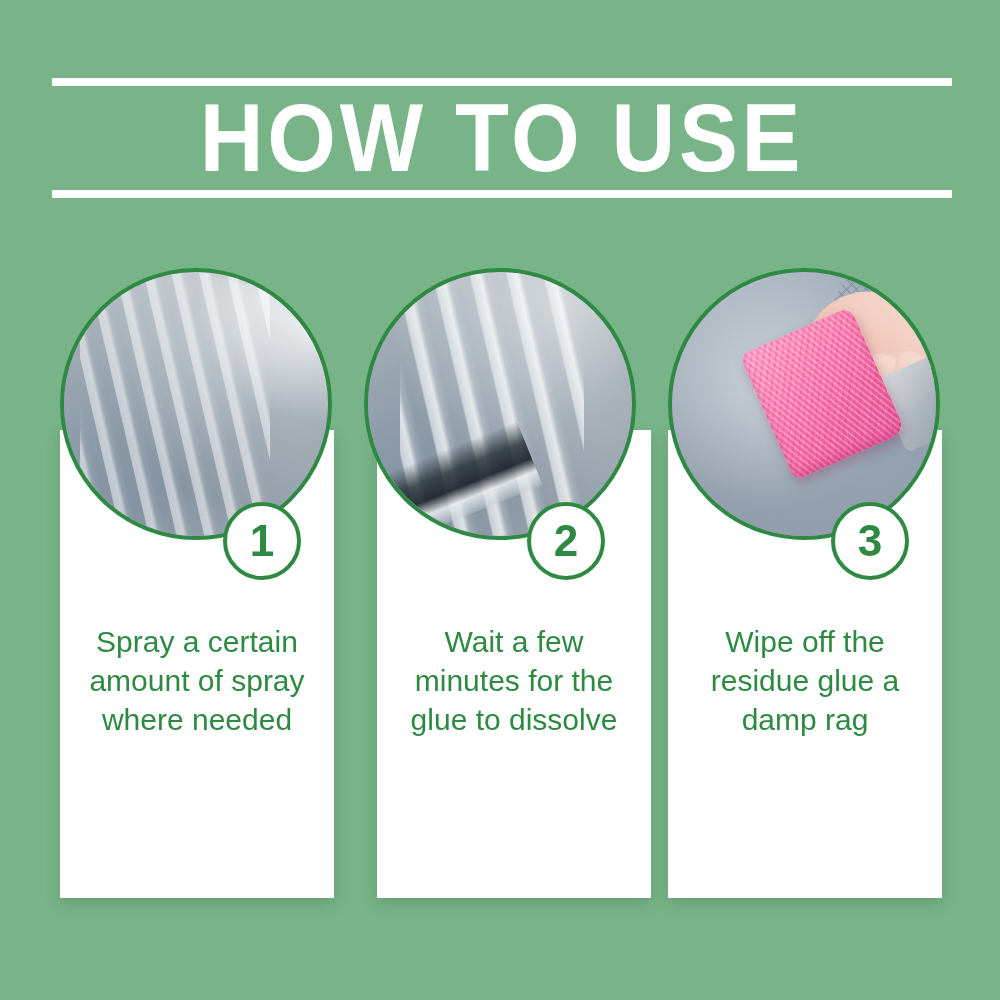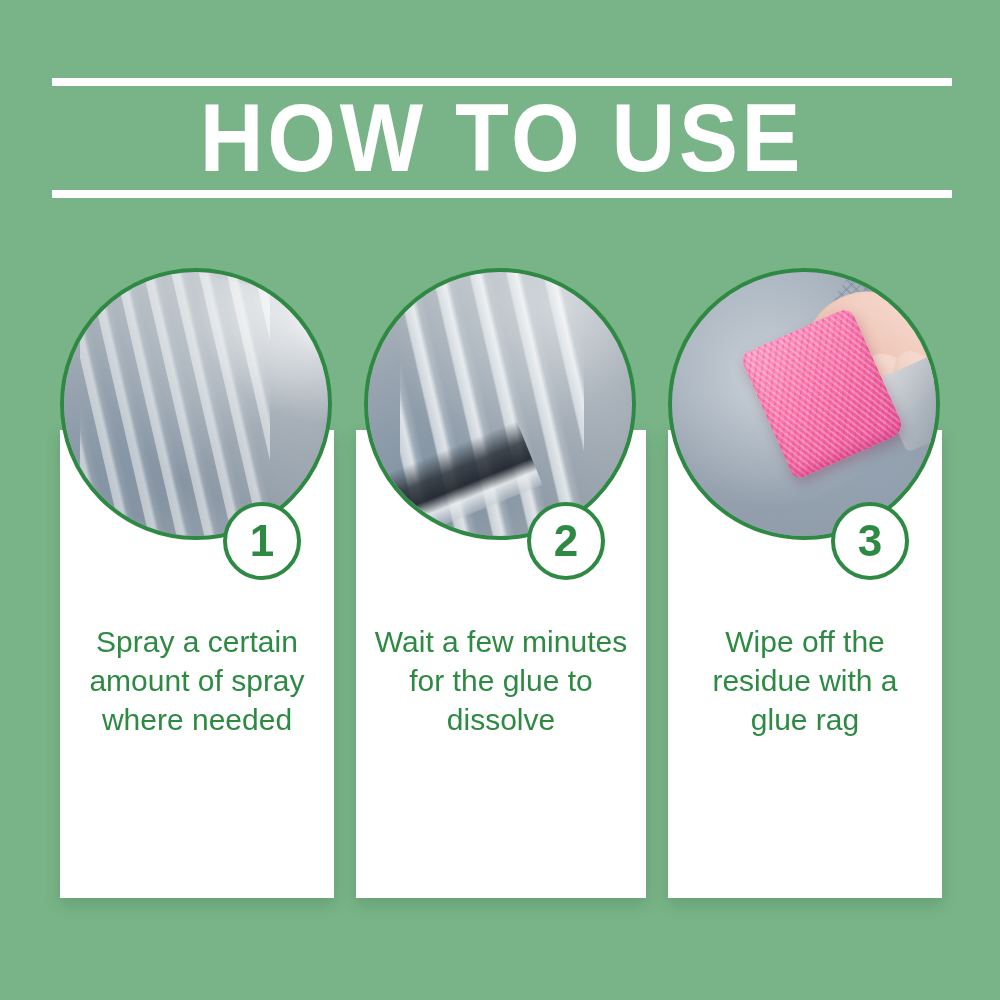--- a/index.html
+++ b/index.html
@@ -60,21 +60,21 @@
   }
   .card {
     position: absolute;
     top: 162px;          
     width: 274px;
     height: 468px;
     background: #ffffff;
     box-shadow: 0 6px 14px rgba(40, 80, 50, 0.22);
   }
   .card.c1 { left: 0px; }
-  .card.c2 { left: 296px; padding-left: 16px; }
+  .card.c2 { left: 317px; }
   .card.c3 { left: 608px; }
 
   .caption {
     position: absolute;
     left: 14px;
     right: 14px;
     top: 192px;
     text-align: center;
     color: #2e8a43;
     font-size: 30px;
@@ -293,21 +293,21 @@
       <div class="glass"></div>
       <div class="streak-clip wide">
         <div class="streaks band"></div>
       </div>
       <div class="frame-edge"></div>
     </div>
   </div>
   <div class="badge b2">2</div>
 
   <div class="card c3">
-    <div class="caption">Wipe off the residue with a glue rag</div>
+    <div class="caption">Wipe off the residue glue a damp rag</div>
   </div>
 
   <div class="photo p3">
     <div class="photo-inner">
       <div class="haze"></div>
       <div class="mesh"></div>
       <div class="hand">
         <div class="finger" style="left:4%; top:46%; width:30%; height:42%; transform:rotate(-18deg);"></div>
         <div class="finger" style="left:26%; top:52%; width:28%; height:44%; transform:rotate(-10deg);"></div>
         <div class="finger" style="left:48%; top:50%; width:27%; height:42%; transform:rotate(-2deg);"></div>

